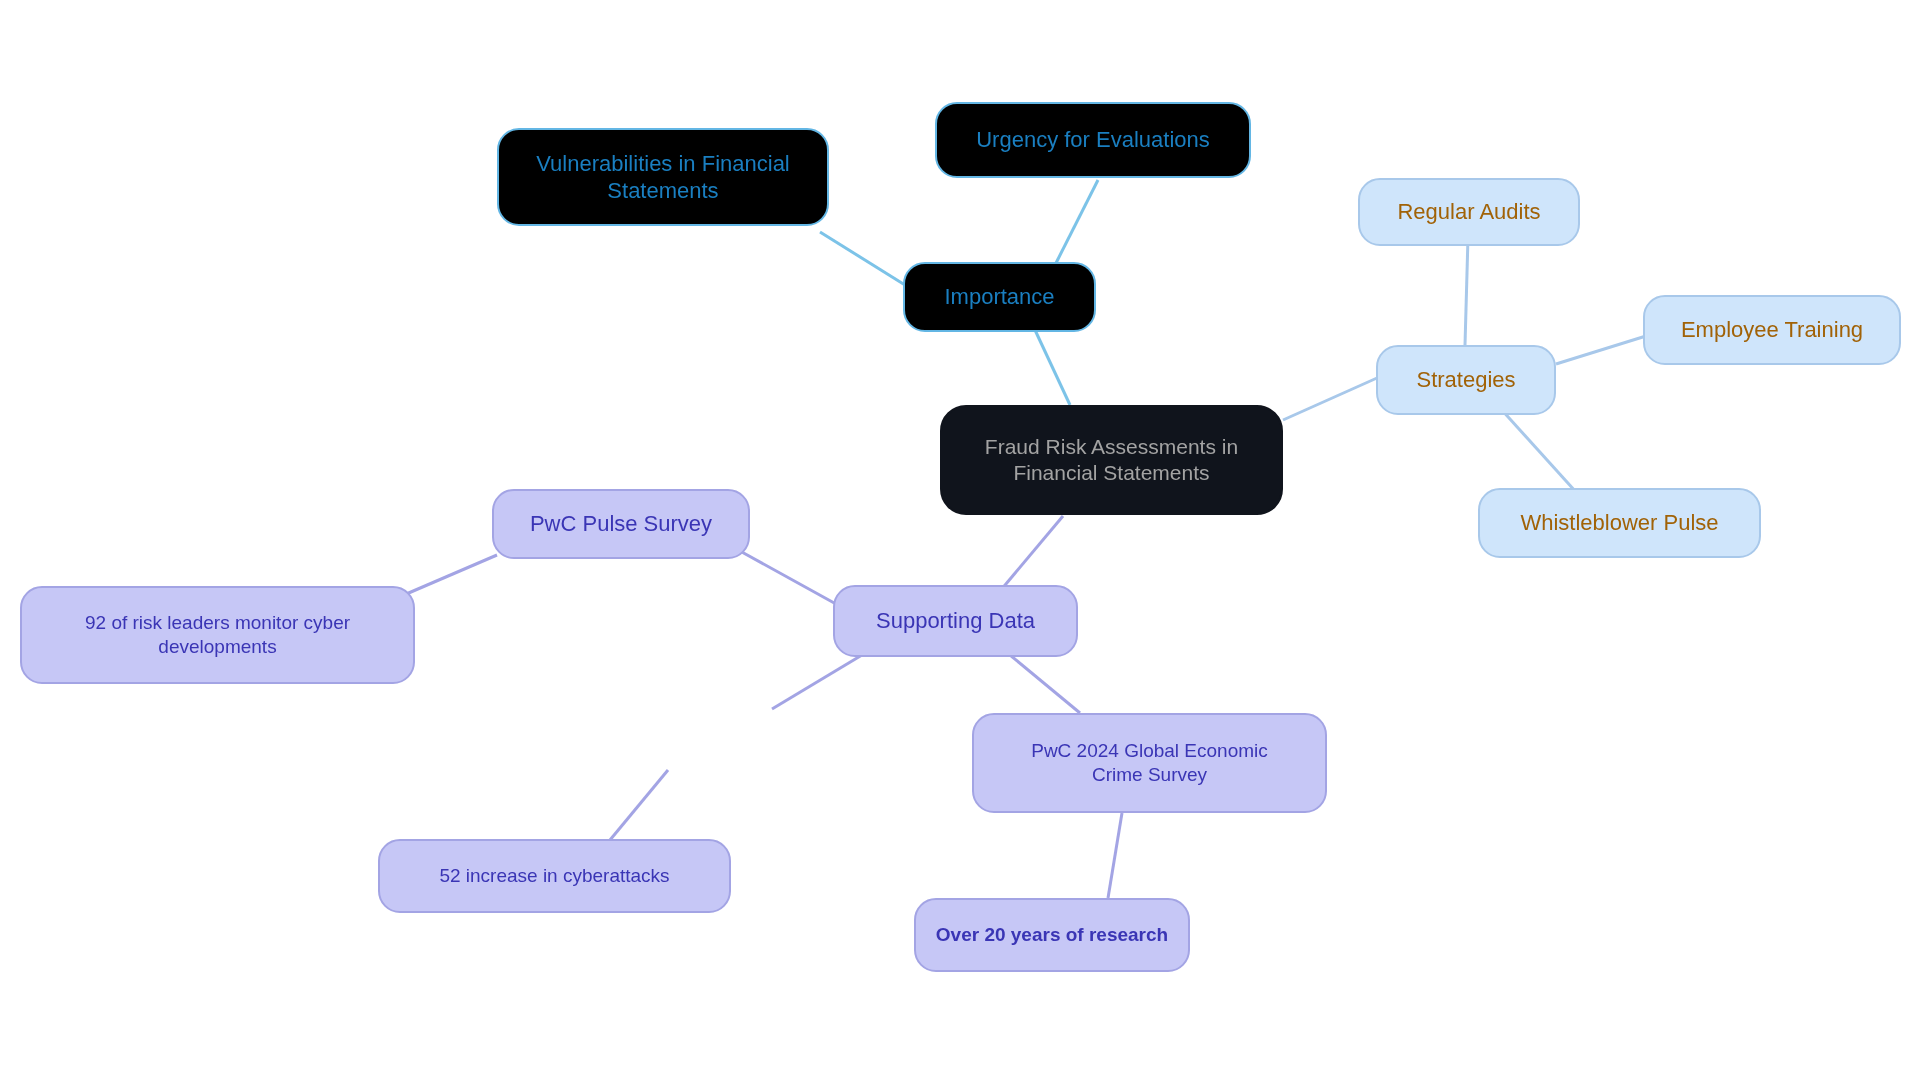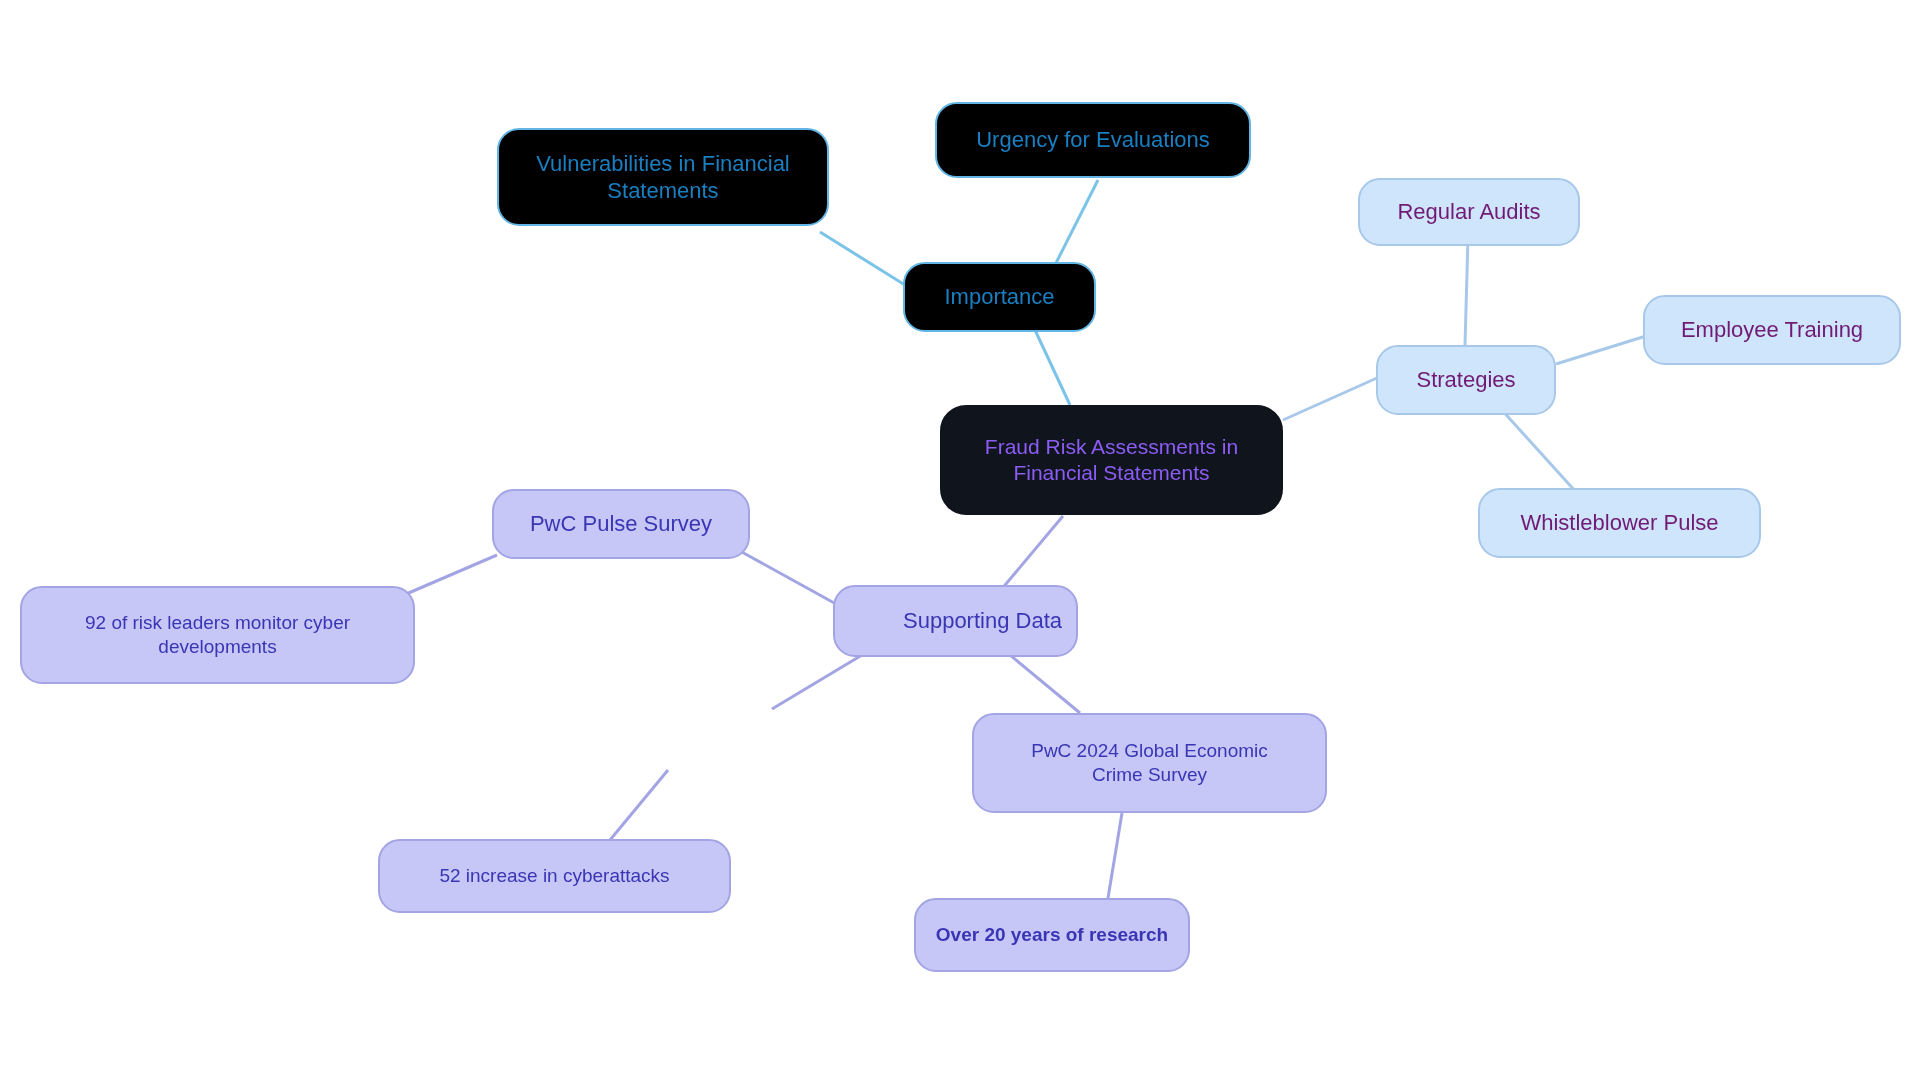--- a/index.html
+++ b/index.html
@@ -35,34 +35,34 @@
     border-radius: 22px;
     border-style: solid;
     border-width: 2px;
     line-height: 1.25;
     padding: 6px 14px;
     white-space: pre-line;
   }
   .node-root {
     background: #10141c;
     border-color: #10141c;
-    color: #8b5cf6;
+    color: #a3a3a3;
     font-size: 21px;
     border-radius: 26px;
   }
   .node-branch-blue {
     background: #000000;
     border-color: #63b6e4;
     color: #1a7fc1;
     font-size: 22px;
   }
   .node-leaf-blue {
     background: #cfe5fb;
     border-color: #a8c8ea;
-    color: #701a75;
+    color: #a16207;
     font-size: 22px;
   }
   .node-branch-purple {
     background: #c6c7f6;
     border-color: #a3a4e4;
     color: #3a35b5;
     font-size: 22px;
   }
   .node-leaf-purple {
     background: #c6c7f6;
@@ -129,21 +129,21 @@
 
   <div class="node node-branch-purple" style="left:492px; top:489px; width:258px; height:70px;">
     <span>PwC Pulse Survey</span>
   </div>
 
   <div class="node node-leaf-purple" style="left:20px; top:586px; width:395px; height:98px;">
     <span>92 of risk leaders monitor cyber
 developments</span>
   </div>
 
-  <div class="node node-branch-purple" style="left:833px; top:585px; width:245px; height:72px;justify-content:flex-end;">
+  <div class="node node-branch-purple" style="left:833px; top:585px; width:245px; height:72px;">
     <span>Supporting Data</span>
   </div>
 
 
   <div class="node node-leaf-purple" style="left:972px; top:713px; width:355px; height:100px;">
     <span>PwC 2024 Global Economic
 Crime Survey</span>
   </div>
 
   <div class="node node-leaf-purple" style="left:378px; top:839px; width:353px; height:74px;">

